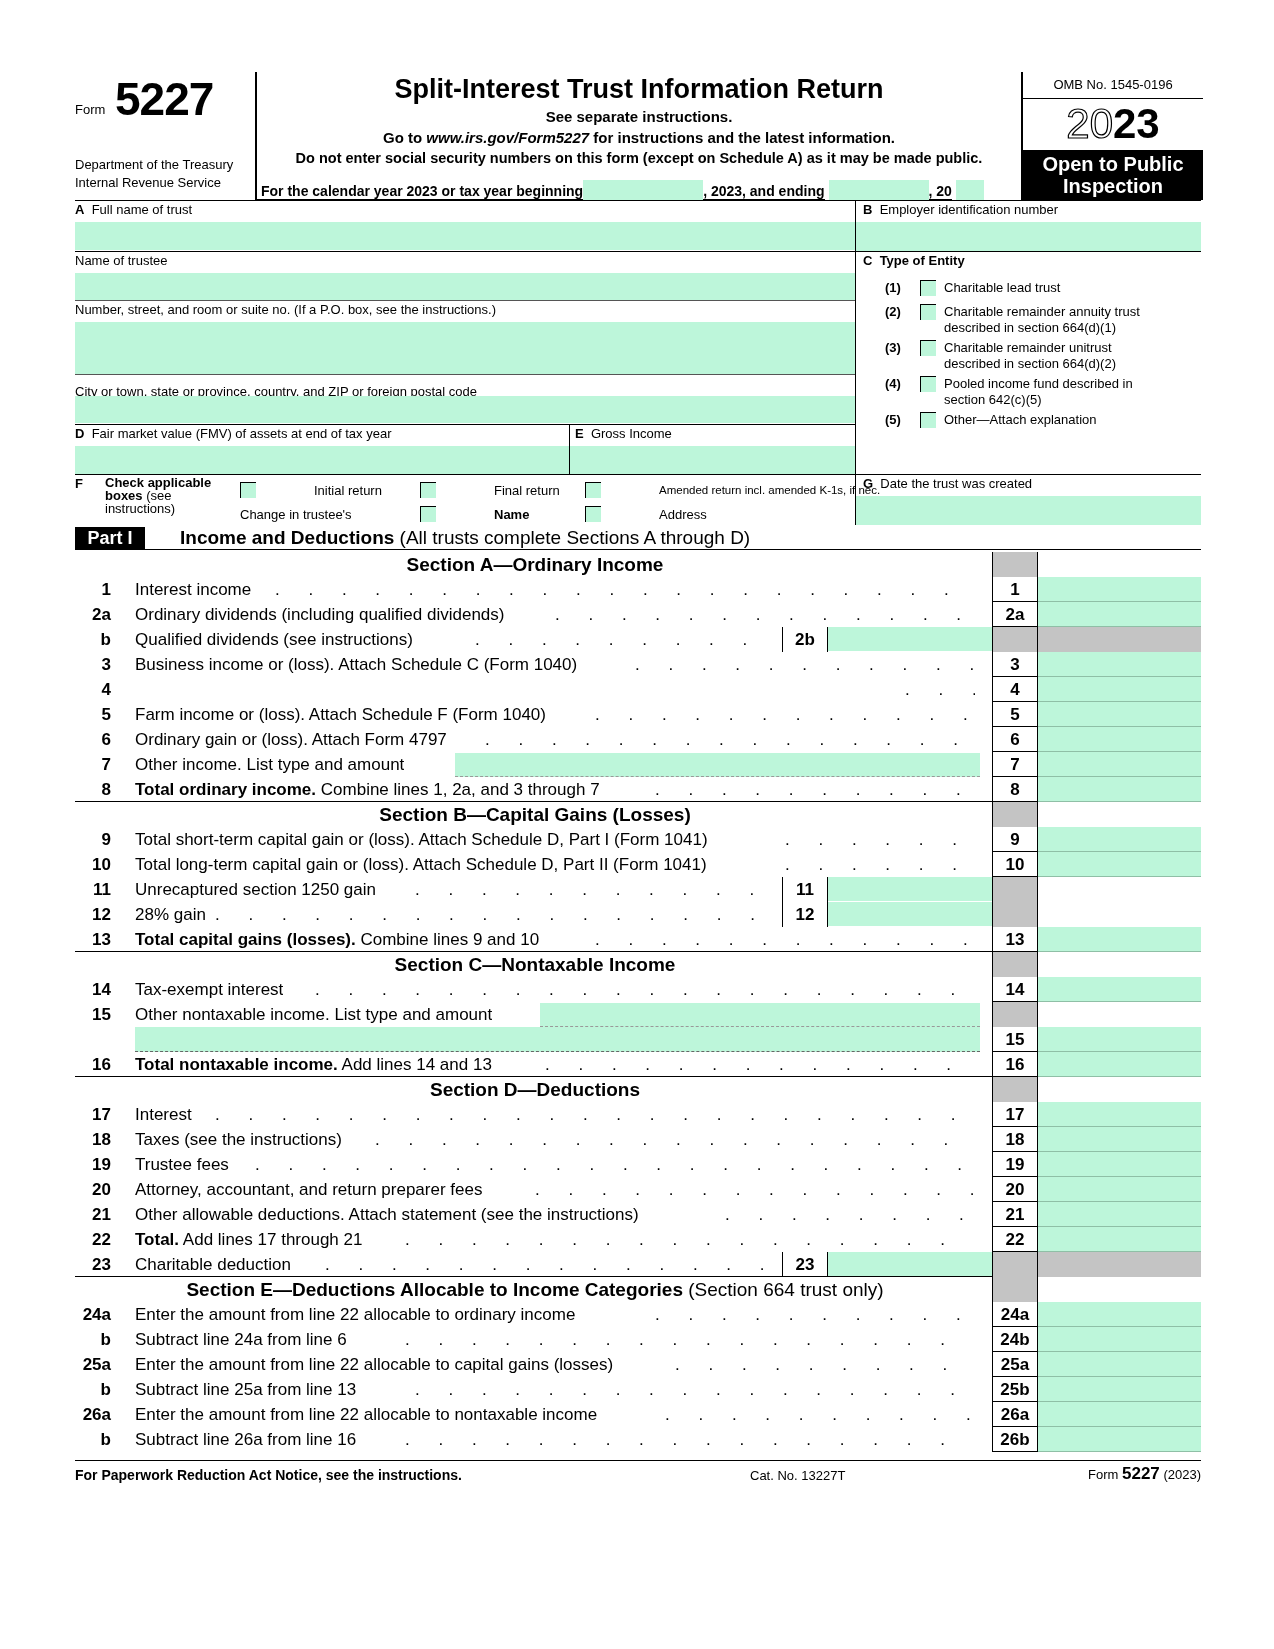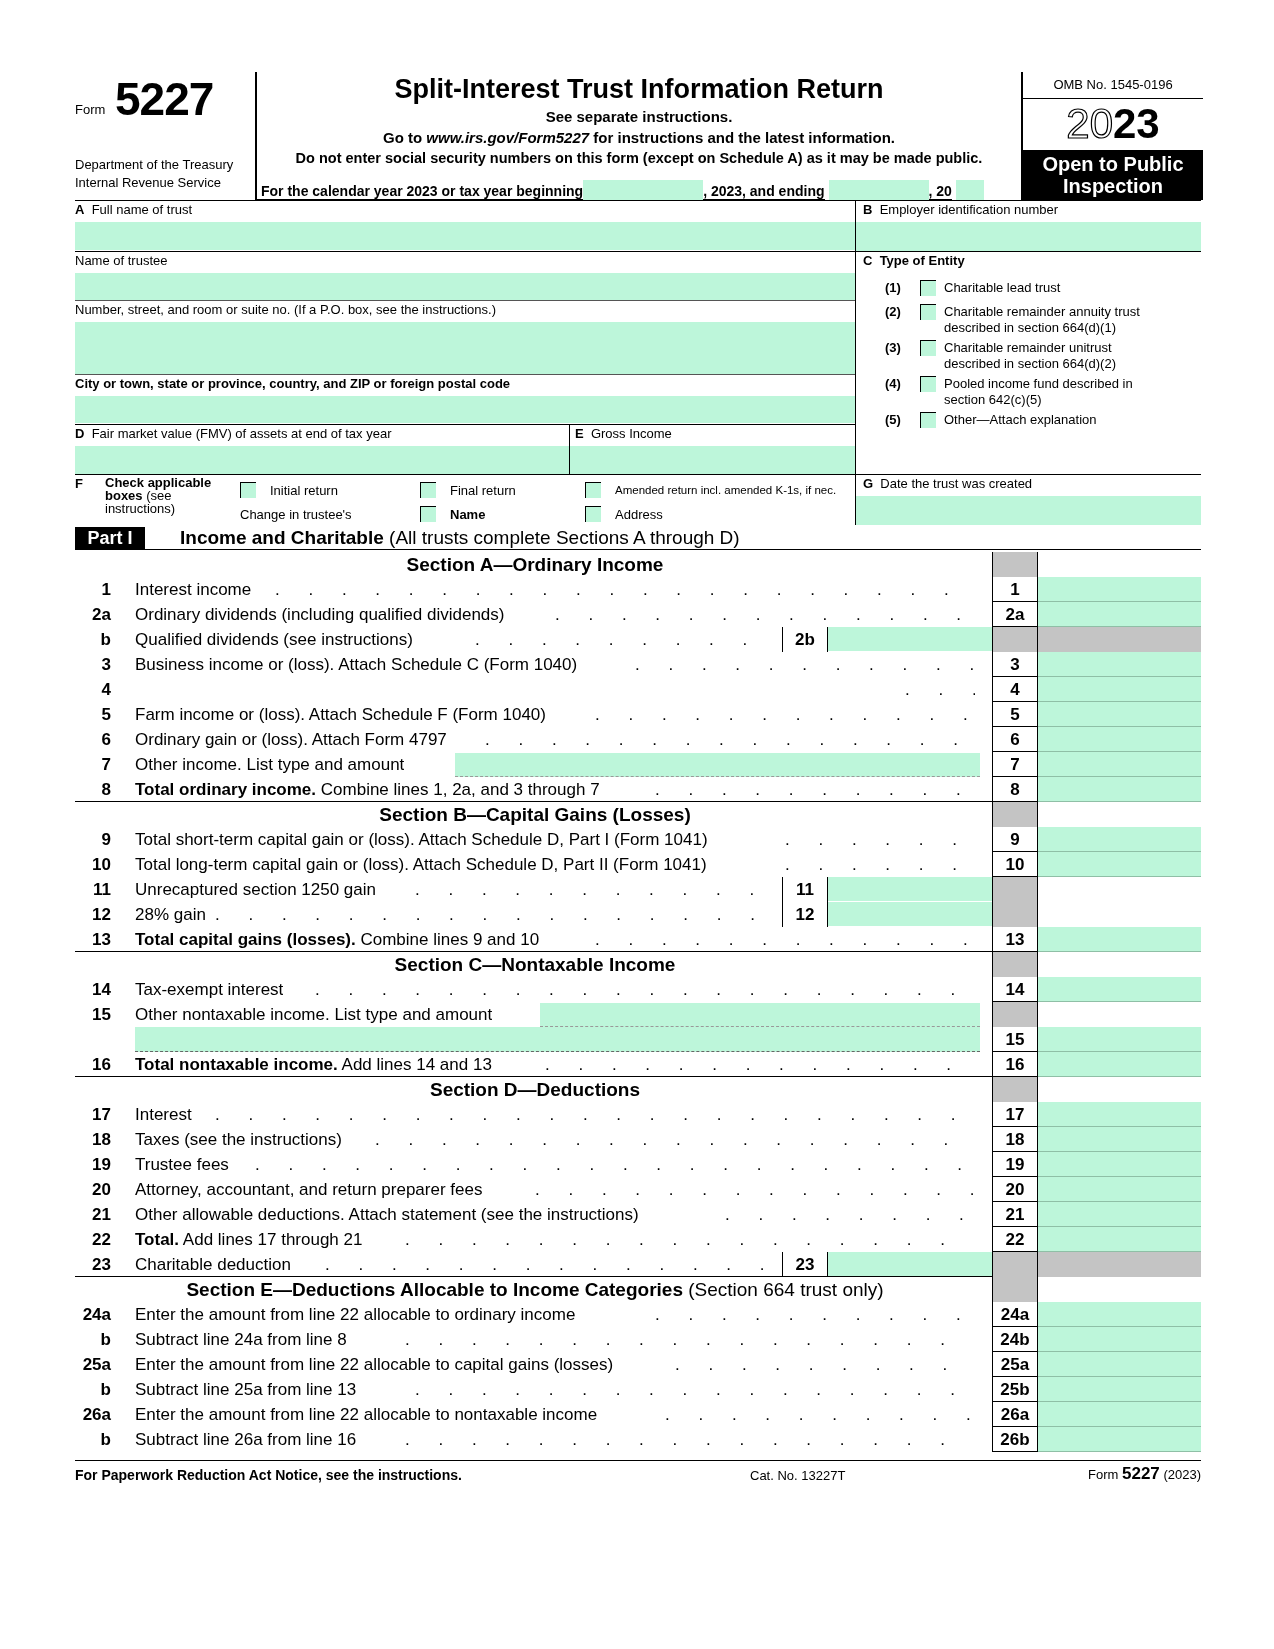--- a/index.html
+++ b/index.html
@@ -25,21 +25,21 @@
   .opi{position:absolute;left:0;bottom:0;width:180px;height:50px;background:#000;color:#fff;text-align:center;font-size:20px;font-weight:bold;line-height:22px;padding-top:3px;box-sizing:border-box;}
   
   .lbl{font-size:13px;}
   .lbl b{font-weight:bold;}
   .hline{position:absolute;height:0;border-top:1px solid #000;}
   .vline{position:absolute;width:0;border-left:1px solid #000;}
   .chk{position:absolute;width:16px;height:16px;background:#bdf6da;border-left:1px solid #000;border-top:1px solid #000;box-sizing:border-box;}
   .etype{position:absolute;font-size:13px;line-height:16px;}
   .etype .num{position:absolute;left:0;top:0;font-weight:bold;}
   .etype .txt{position:absolute;left:59px;top:0;width:220px;}
-  .fopt{position:absolute;font-size:13px;}
+  .fopt{position:absolute;font-size:13px;margin-left:44px;}
   
   .partbar{position:absolute;left:0;height:22px;width:1126px;border-bottom:1.5px solid #000;}
   .partlbl{position:absolute;left:0;top:0;width:70px;height:22px;background:#000;color:#fff;font-weight:bold;font-size:18px;line-height:22px;text-align:center;}
   .parttitle{position:absolute;left:105px;top:0;font-size:19px;line-height:22px;}
   .sechdr{position:absolute;left:0;width:920px;text-align:center;font-size:19px;font-weight:bold;line-height:25px;}
   .row{position:absolute;left:0;width:1126px;height:25px;}
   .ln{position:absolute;left:0;width:36px;text-align:right;font-weight:bold;font-size:17px;line-height:25px;}
   .desc{position:absolute;left:60px;font-size:17px;line-height:25px;white-space:nowrap;overflow:hidden;}
   .dots{position:absolute;font-size:17px;line-height:25px;letter-spacing:12px;white-space:nowrap;overflow:hidden;}
   .boxnum{position:absolute;left:917px;width:46px;height:25px;border-left:1px solid #000;border-right:1px solid #000;box-sizing:border-box;text-align:center;font-weight:bold;font-size:17px;line-height:25px;border-bottom:1px solid #000;}
@@ -96,21 +96,21 @@
     <div class="hline" style="left:0;top:51px;width:1126px;"></div>
 
     <div class="abs lbl" style="left:0;top:53px;">Name of trustee</div>
     <div class="abs fill" style="left:0;top:73px;width:780px;height:27px;"></div>
     <div class="hline" style="left:0;top:100px;width:780px;border-color:#555;"></div>
 
     <div class="abs lbl" style="left:0;top:102px;">Number, street, and room or suite no. (If a P.O. box, see the instructions.)</div>
     <div class="abs fill" style="left:0;top:122px;width:780px;height:52px;"></div>
     <div class="hline" style="left:0;top:174px;width:780px;border-color:#555;"></div>
 
-    <div class="abs lbl" style="left:0;top:176px;font-weight:bold;">City or town, state or province, country, and ZIP or foreign postal code</div>
+    <div class="abs lbl" style="left:0;top:184px;">City or town, state or province, country, and ZIP or foreign postal code</div>
     <div class="abs fill" style="left:0;top:196px;width:780px;height:27px;"></div>
     <div class="hline" style="left:0;top:224px;width:780px;"></div>
 
     <div class="abs lbl" style="left:0;top:226px;"><b>D</b>&nbsp; <span>Fair market value (FMV) of assets at end of tax year</span></div>
     <div class="vline" style="left:494px;top:224px;height:50px;"></div>
     <div class="abs lbl" style="left:500px;top:226px;"><b>E</b>&nbsp; <span>Gross Income</span></div>
     <div class="abs fill" style="left:0;top:246px;width:494px;height:28px;"></div>
     <div class="abs fill" style="left:495px;top:246px;width:285px;height:28px;"></div>
     <div class="hline" style="left:0;top:274px;width:1126px;"></div>
 
@@ -161,21 +161,21 @@
         <span class="fopt" style="left: 540px; top: 284px; font-size: 11.5px;">Amended return incl. amended K-1s, if nec.</span>
         <span class="chk" style="left: 345px; top: 306px;"></span>
         <span class="fopt" style="left: 375px; top: 307px; font-weight: bold;">Name</span>
         <span class="chk" style="left: 510px; top: 306px;"></span>
         <span class="fopt" style="left: 540px; top: 307px;">Address</span>
       </div>
   </div>
 
   <div class="partbar" style="top:455px;">
     <div class="partlbl">Part I</div>
-    <div class="parttitle"><b>Income and Charitable</b><span> (All trusts complete Sections A through D)</span></div>
+    <div class="parttitle"><b>Income and Deductions</b><span> (All trusts complete Sections A through D)</span></div>
   </div>
 
   <div id="lines">
       <div class="sechdr" style="top: 480px;">Section A—Ordinary Income</div>
       <div class="shade" style="top: 480px; left: 917px; width: 46px; height: 25px;"></div>
       <div class="vline" style="left: 917px; top: 480px; height: 25px;"></div>
       <div class="vline" style="left: 962px; top: 480px; height: 25px;"></div>
       <div class="row" style="top: 505px;">
         <span class="ln">1</span>
         <span class="desc"><span>Interest income</span></span>
@@ -381,21 +381,21 @@
       <div class="vline" style="left: 962px; top: 1205px; height: 25px;"></div>
       <div class="row" style="top: 1230px;">
         <span class="ln">24a</span>
         <span class="desc"><span>Enter the amount from line 22 allocable to ordinary income</span></span>
       </div>
       <span class="dots" style="top: 1230px; left: 580px; width: 320px;">. . . . . . . . . . . . . . . . . . . . . . . . . . . . . . . . . . . . . . . . </span>
       <div class="boxnum" style="top: 1230px;">24a</div>
       <div class="amt" style="top: 1230px;"></div>
       <div class="row" style="top: 1255px;">
         <span class="ln">b</span>
-        <span class="desc"><span>Subtract line 24a from line 8</span></span>
+        <span class="desc"><span>Subtract line 24a from line 6</span></span>
       </div>
       <span class="dots" style="top: 1255px; left: 330px; width: 570px;">. . . . . . . . . . . . . . . . . . . . . . . . . . . . . . . . . . . . . . . . </span>
       <div class="boxnum" style="top: 1255px;">24b</div>
       <div class="amt" style="top: 1255px;"></div>
       <div class="row" style="top: 1280px;">
         <span class="ln">25a</span>
         <span class="desc"><span>Enter the amount from line 22 allocable to capital gains (losses)</span></span>
       </div>
       <span class="dots" style="top: 1280px; left: 600px; width: 300px;">. . . . . . . . . . . . . . . . . . . . . . . . . . . . . . . . . . . . . . . . </span>
       <div class="boxnum" style="top: 1280px;">25a</div>

